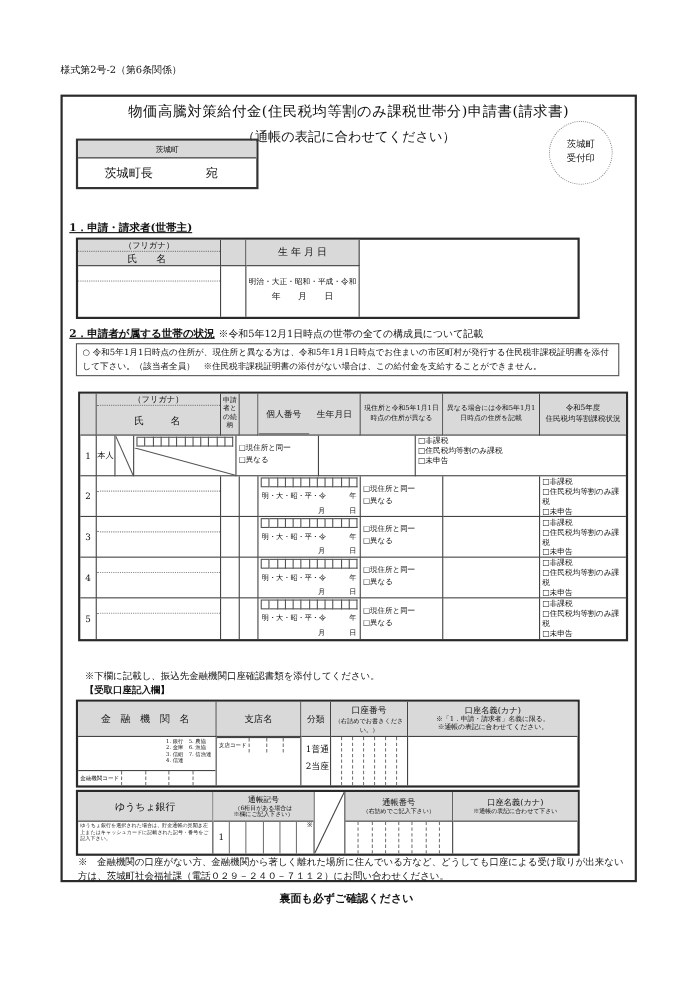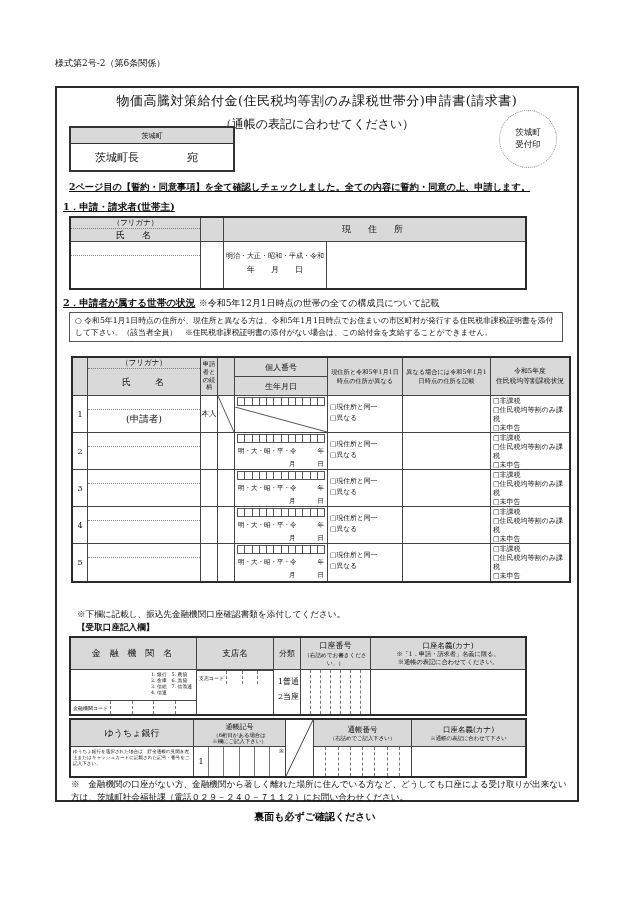--- a/index.html
+++ b/index.html
@@ -54,21 +54,21 @@
   .t1 .tel-line .paren { margin-left:34px; }
   .furi-body { position:absolute; top:0; left:0; right:0; height:14px; border-bottom:1px dotted #888; }
 
   
   .t2 { left:14px; top:268px; width:500px; }
   .t2 .cn{width:15px;} .t2 .cname{width:113px;} .t2 .crel{width:17px;} .t2 .cnar{width:17px;}
   .t2 .cbirth{width:93px;} .t2 .csame{width:75px;} .t2 .caddr{width:88px;} .t2 .ctax{width:80px; flex:1;}
   .t2 .hrow .cell{ height:38px; }
   .t2 .brow .cell{ height:37px; }
   .t2 .rel-head { font-size:6.2px; line-height:1.25; padding:2px 1px; text-align:center; }
-  .t2 .birth-head { display:flex; flex-direction:column; height:100%; }
+  .t2 .birth-head { display:flex; flex-direction:row; height:100%; }
   .t2 .birth-head > div { flex:1; display:flex; align-items:center; justify-content:center; font-size:8px; }
   .t2 .birth-head .top { border-bottom:1px solid #444; }
   .t2 .small-head { font-size:6.2px; line-height:1.35; padding:2px 2px; display:flex; align-items:center; justify-content:center; text-align:center; }
   .t2 .tax-head { font-size:6.8px; line-height:1.4; }
   .t2 .rownum { font-size:8px; }
   .t2 .name-body .applicant { position:absolute; top:17px; left:0; right:0; text-align:center; font-size:9.5px; }
   .t2 .rel-body { font-size:7.5px; }
   .num-grid { display:flex; height:9px; margin:1px 2px 0 2px; }
   .num-grid span { flex:1; border:1px solid #555; border-left:none; }
   .num-grid span:first-child { border-left:1px solid #555; }
@@ -139,34 +139,33 @@
       <span class="mayor">茨城町長</span>
       <span class="atesaki">宛</span>
     </div>
   </div>
 
   <div class="abs stamp">
     <span>茨城町</span>
     <span>受付印</span>
   </div>
 
-  <div class="abs pledge">2ページ目の【誓約・同意事項】を全て確認しチェックしました。全ての内容に誓約・同意の上、申請します。</div>
 
   <div class="abs sec-head s1-head"><span class="u">1．申請・請求者(世帯主)</span></div>
 
   <div class="abs tbl t1">
     <div class="trow hrow">
       <div class="cell hd c1">
         <div class="furi-head">
           <div class="f">（フリガナ）</div>
           <div class="n">氏　名</div>
         </div>
       </div>
       <div class="cell hd c2"></div>
-      <div class="cell hd c4 last ctr" style="font-size:9px; letter-spacing:4px;">現　住　所</div>
+      <div class="cell hd c3 ctr" style="font-size:9px;">生 年 月 日</div>
     </div>
     <div class="trow brow lastrow">
       <div class="cell c1">
           <div class="furi-body"></div>
         </div>
       <div class="cell c2"></div>
       <div class="cell c3">
         <div class="birth-body">
           <div>明治・大正・昭和・平成・令和</div>
           <div class="ymd">年　　月　　日</div>
@@ -204,24 +203,20 @@
       <div class="cell hd ctax last ctr tax-head">
         <div>
           <div>令和5年度</div>
           <div>住民税均等割課税状況</div>
         </div>
       </div>
     </div>
 
     <div class="trow brow">
       <div class="cell cn ctr rownum">1</div>
-      <div class="cell cname name-body">
-        <div class="furi-body"></div>
-        <div class="applicant">(申請者)</div>
-      </div>
       <div class="cell crel ctr rel-body">本人</div>
       <div class="cell cnar">
         <div class="diagfill">
             <svg viewBox="0 0 100 100" preserveAspectRatio="none">
               <line x1="0" y1="0" x2="100" y2="100" stroke="#555" stroke-width="1" vector-effect="non-scaling-stroke"></line>
             </svg>
           </div>
       </div>
       <div class="cell cbirth">
         <div class="num-grid">

